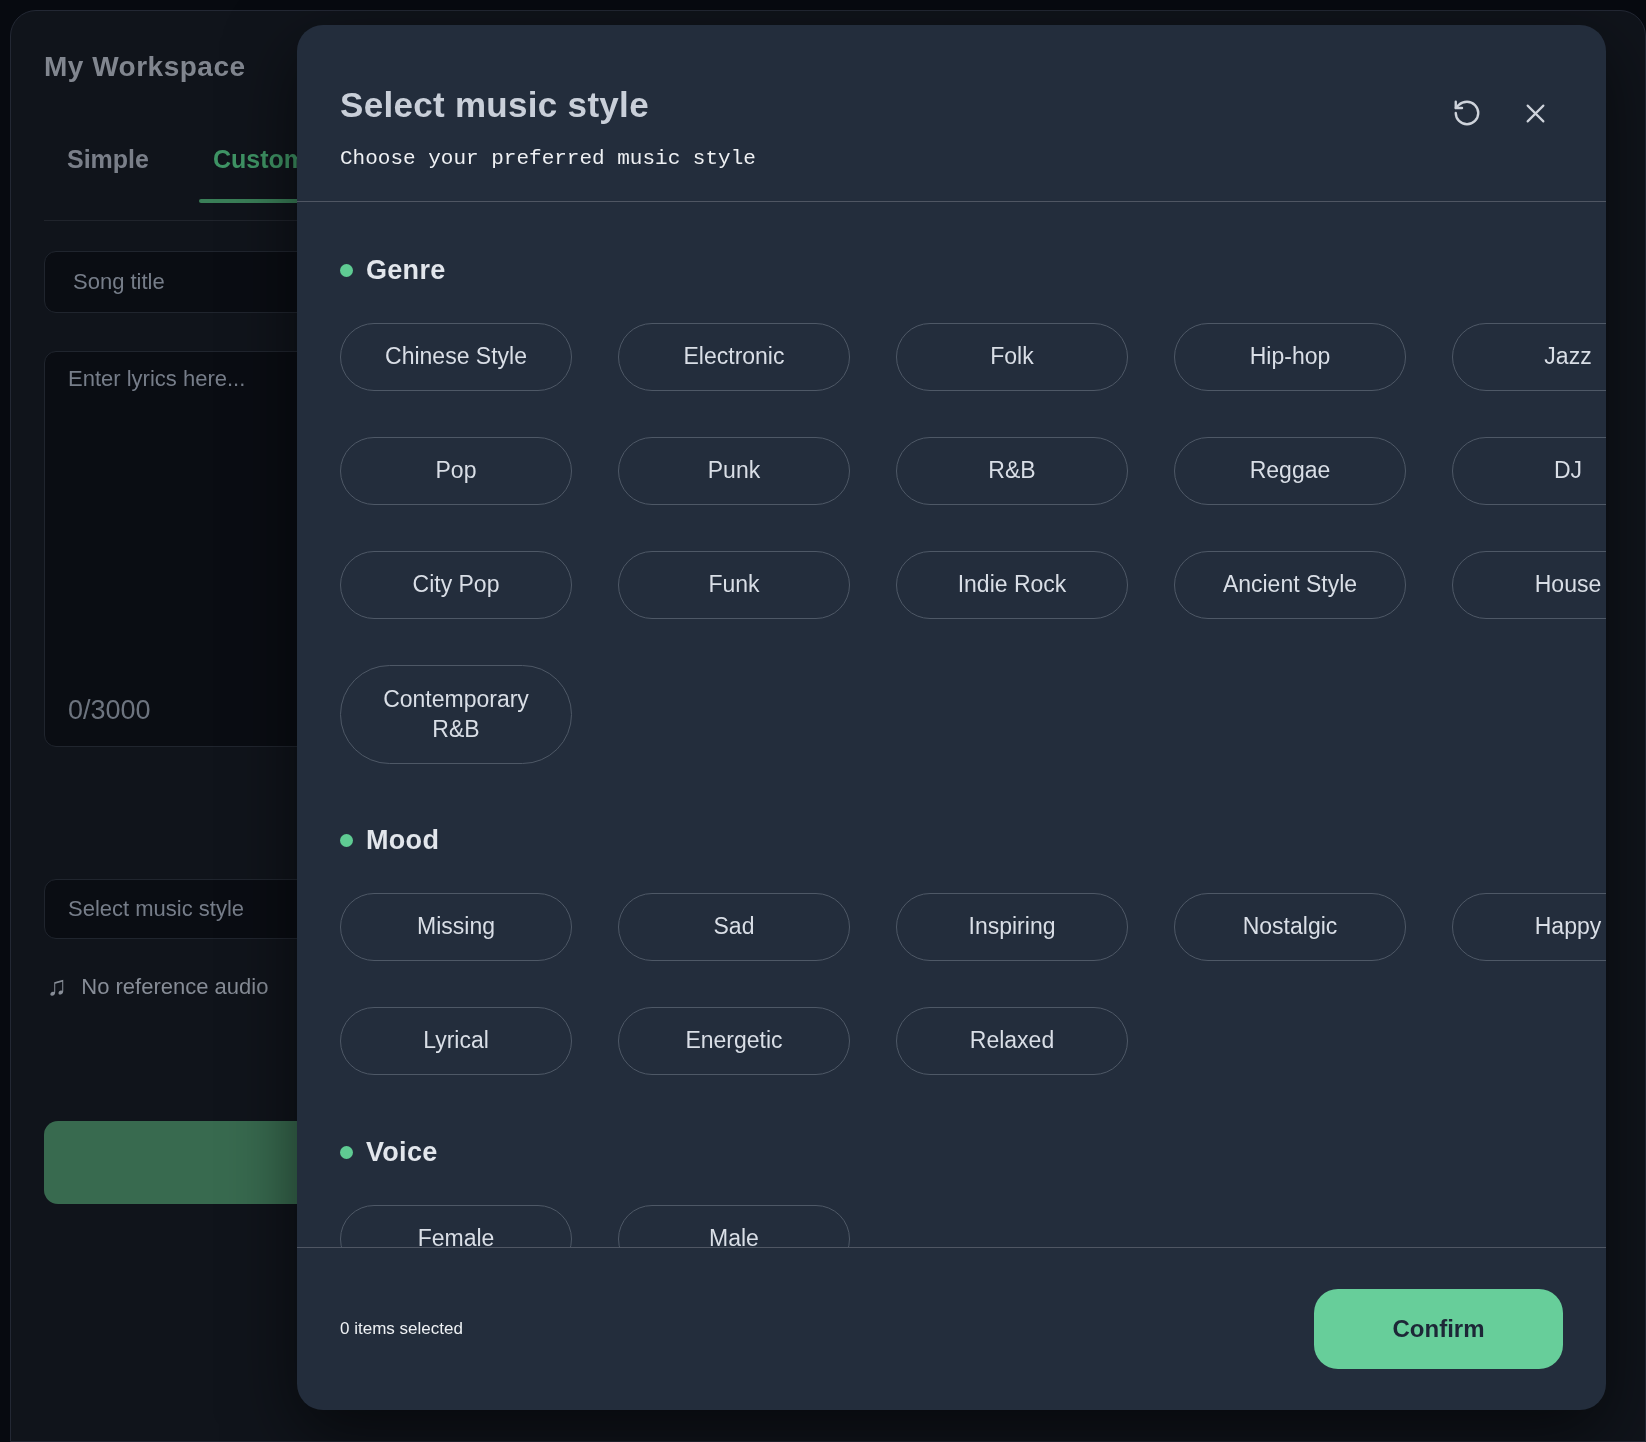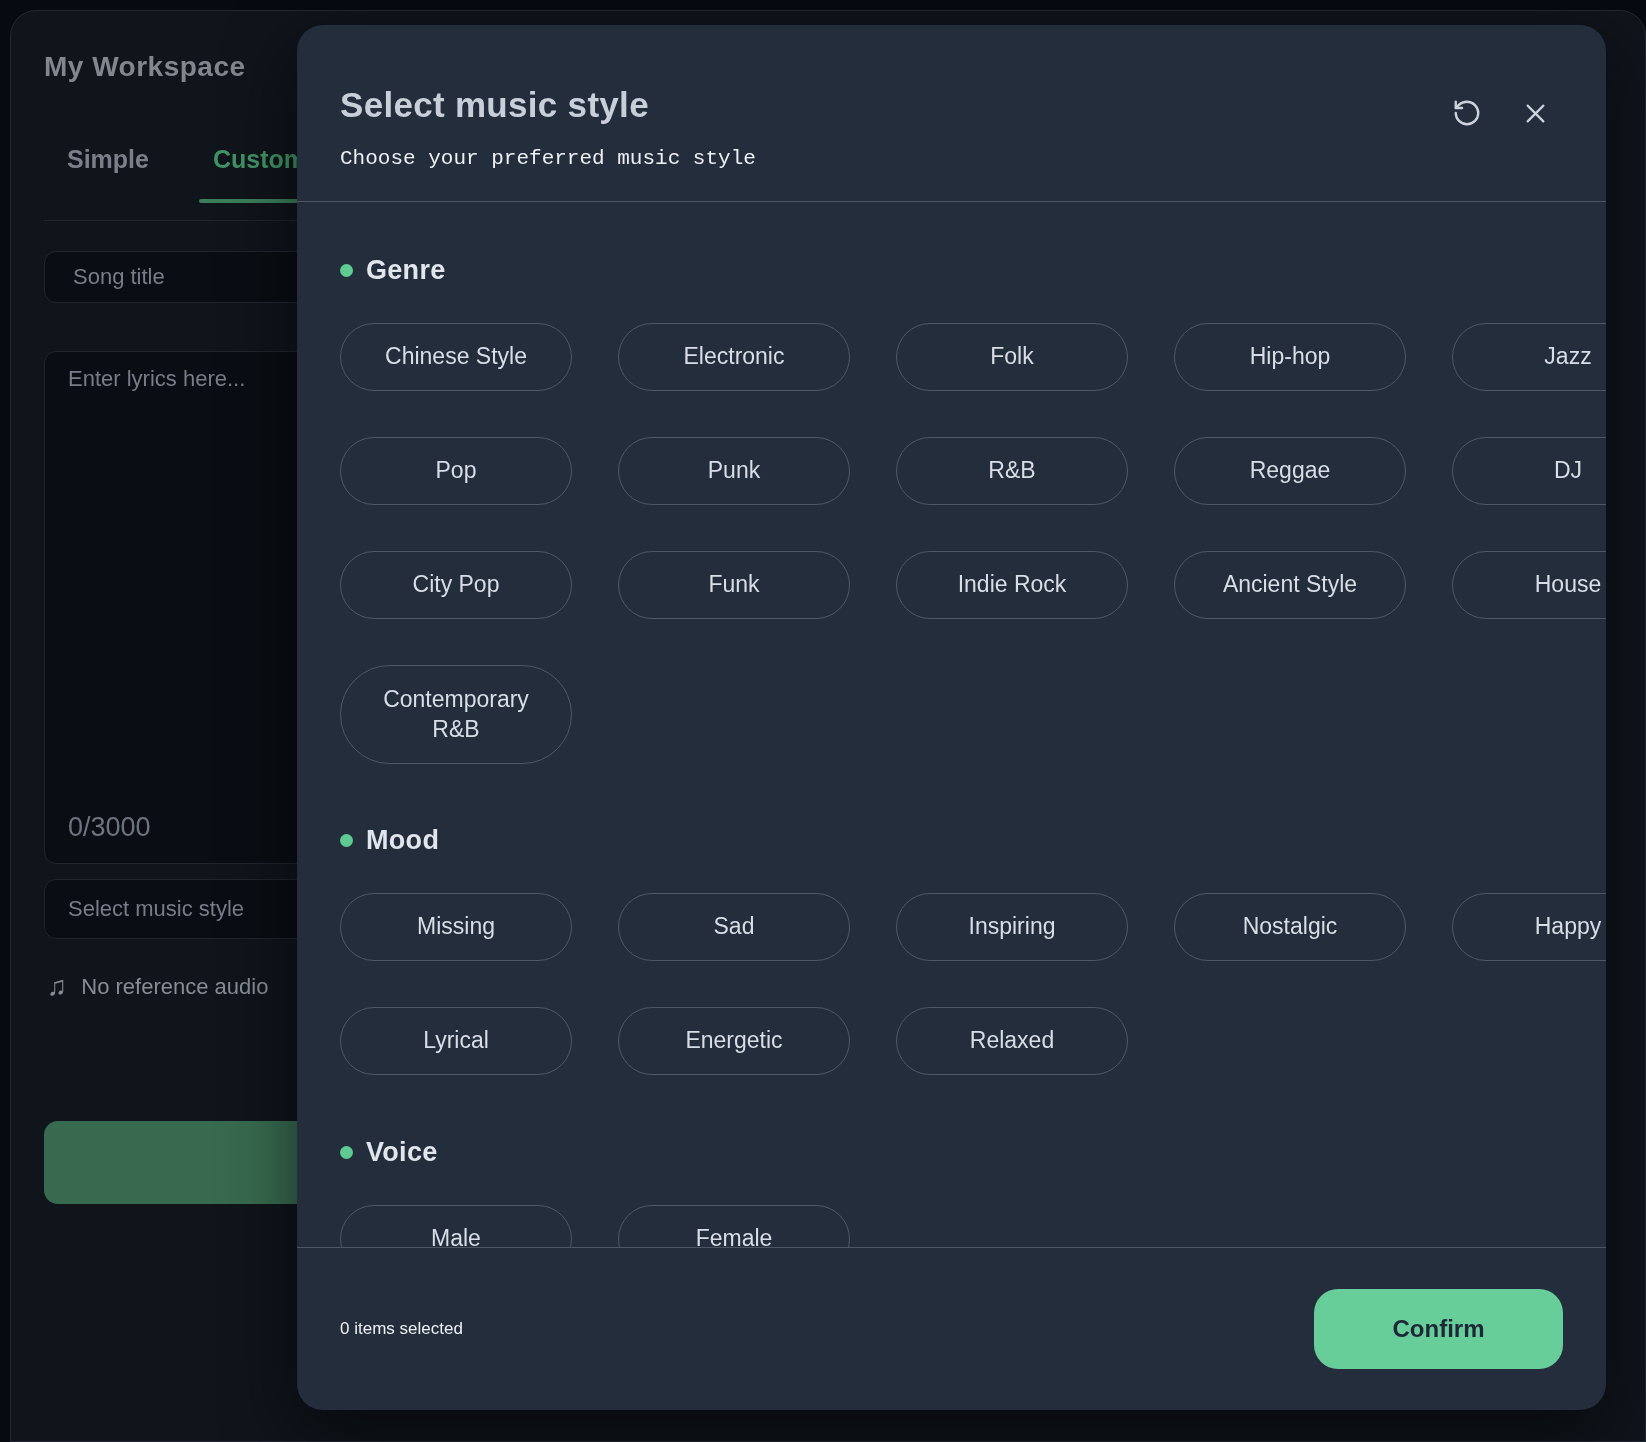--- a/index.html
+++ b/index.html
@@ -30,22 +30,22 @@
     position:absolute; left:188px; top:188px; width:112px; height:4px;
     background:var(--tab-underline-green); border-radius:2px;
   }
   .tabs-divider { position:absolute; left:33px; top:209px; width:700px; height:1px; background:#20242c; }
   .field {
     position:absolute; left:33px; width:280px;
     background:#0a0d13; border:1px solid #20252e; border-radius:12px;
     color:#767d89; font-size:22px;
     display:flex; align-items:center; padding-left:23px;
   }
-  .song-field { top:240px; height:52px;padding-left:28px; }
-  .lyrics-field { top:340px; height:513px; align-items:flex-start; padding-top:14px; }
+  .song-field { top:240px; height:62px;padding-left:28px; }
+  .lyrics-field { top:340px; height:396px; align-items:flex-start; padding-top:14px; }
   .lyrics-counter { position:absolute; left:23px; bottom:20px; font-size:27px; color:#6d747f; }
   .style-field { top:868px; height:60px; }
   .ref-audio { position:absolute; left:36px; top:962px; display:flex; align-items:center; gap:14px; color:#878d97; font-size:22px; }
   .note-glyph { font-size:27px; line-height:1; color:#878d97; }
   .generate-btn {
     position:absolute; left:33px; top:1110px; width:280px; height:83px;
     background:var(--gen-green); border:none; border-radius:14px; cursor:pointer;
   }
   
   .modal {
@@ -201,22 +201,22 @@
           <button class="chip">Energetic</button>
           <button class="chip">Relaxed</button>
         </div>
       </section>
       <section class="style-section">
         <div class="section-head">
           <span class="dot"></span>
           <span class="section-label">Voice</span>
         </div>
         <div class="chip-grid">
+          <button class="chip">Female</button>
           <button class="chip">Male</button>
-          <button class="chip">Female</button>
         </div>
       </section>
     </div>
 
   <div class="modal-footer">
     <span class="selected-count">0 items selected</span>
     <button class="confirm-btn">Confirm</button>
   </div>
 </div>
 

